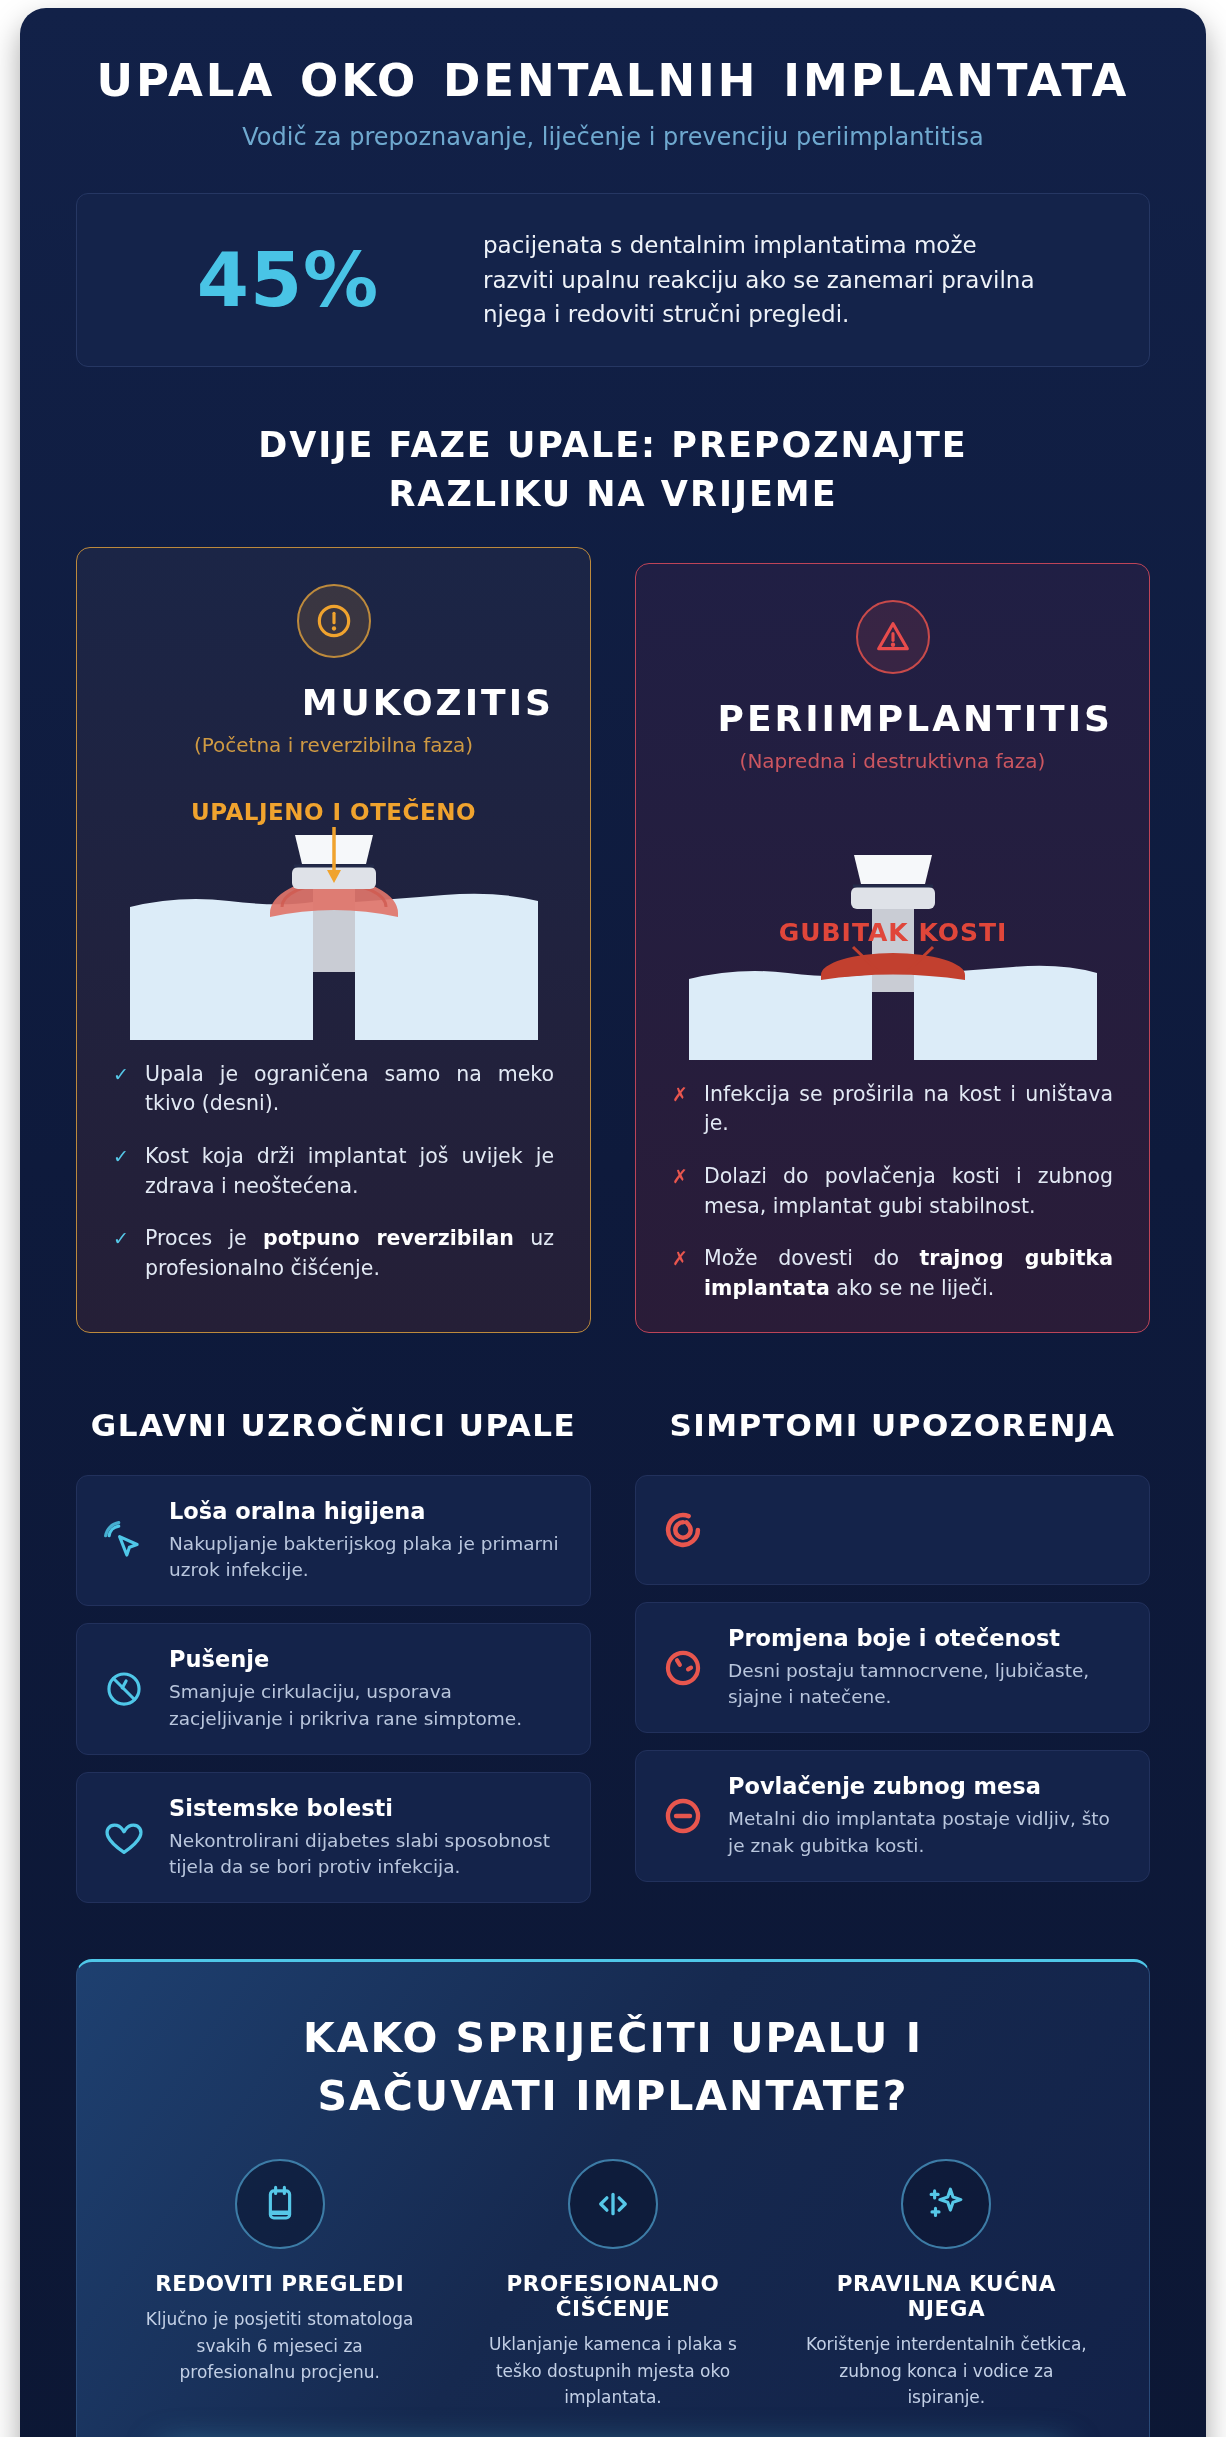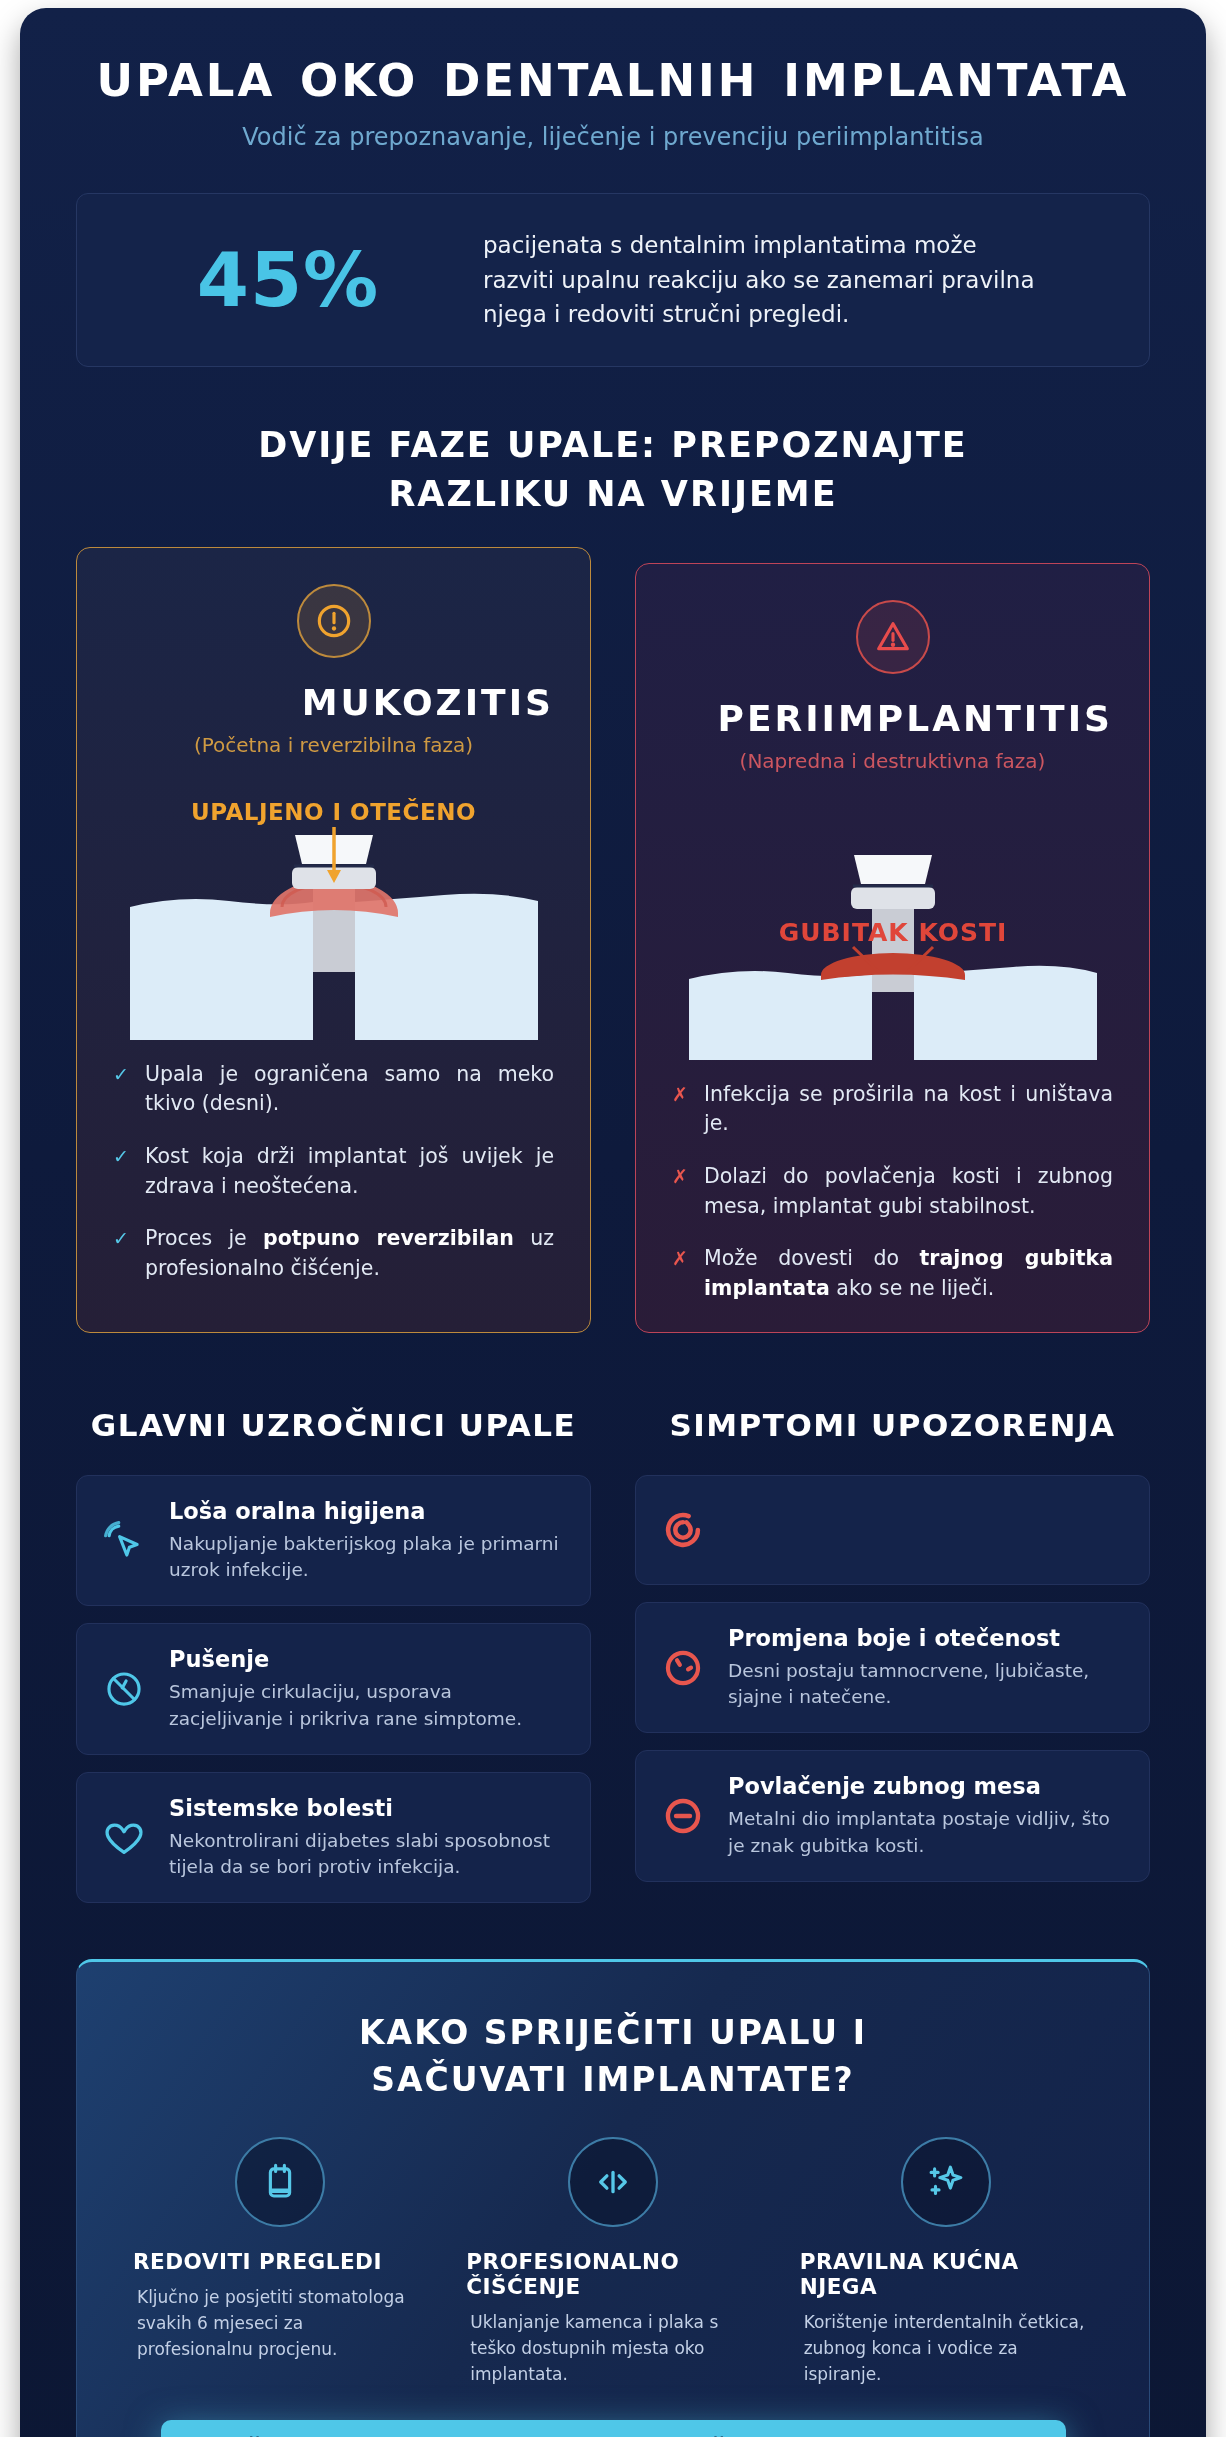--- a/index.html
+++ b/index.html
@@ -64,23 +64,23 @@
   .card-title { font-size:22.5px; font-weight:bold; color:#ffffff; margin-bottom:7px; }
   .card-text { font-size:18.5px; color:#b9c6dd; line-height:1.42; }
 
   
   .prevention {
     margin-top:56px; border-radius:16px;
     border:1px solid #2a4a78; border-top:3px solid #4fc7e8;
     background:linear-gradient(125deg,#1e4070 0%,#16294f 45%,#122148 100%);
     padding:48px 56px 40px;
   }
-  .prevention-heading { font-size:33px; letter-spacing:2px; line-height:1.4; max-width:700px; margin:0 auto; }
+  .prevention-heading { font-size:41px; letter-spacing:2px; line-height:1.4; max-width:700px; margin:0 auto; }
   .prev-row { display:flex; gap:40px; margin-top:34px; }
-  .prev-col { flex:1; }
+  .prev-col { flex:1; text-align:center; }
   .prev-circle {
     width:90px; height:90px; border-radius:50%; margin:0 auto 22px;
     border:2px solid #3d7ca6; background:rgba(9,19,44,.55);
     display:flex; align-items:center; justify-content:center; color:#56c8e8;
   }
   .prev-circle svg { width:42px; height:42px; }
   .prev-title { font-size:21.5px; font-weight:bold; color:#ffffff; letter-spacing:.5px; }
   .prev-text { margin-top:10px; font-size:17px; color:#c3d0e6; line-height:1.55; padding:0 4px; }
   .cta-button {
     display:block; margin:32px auto 0; width:905px; padding:17px 0;

